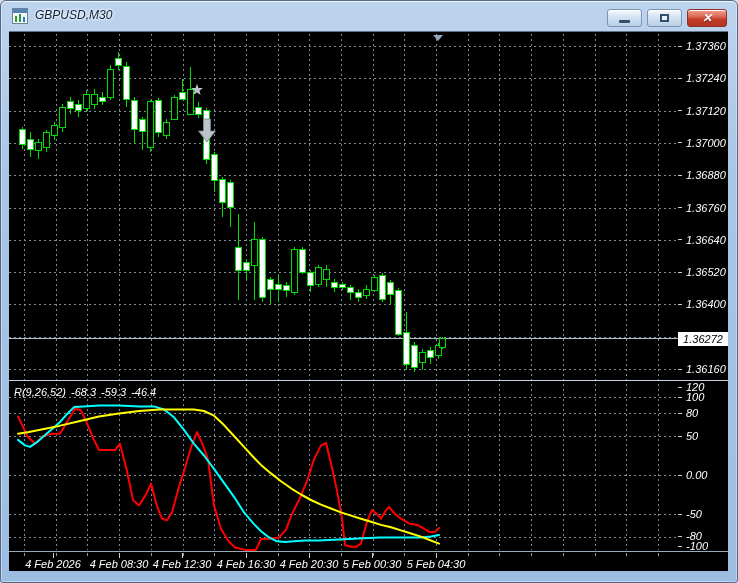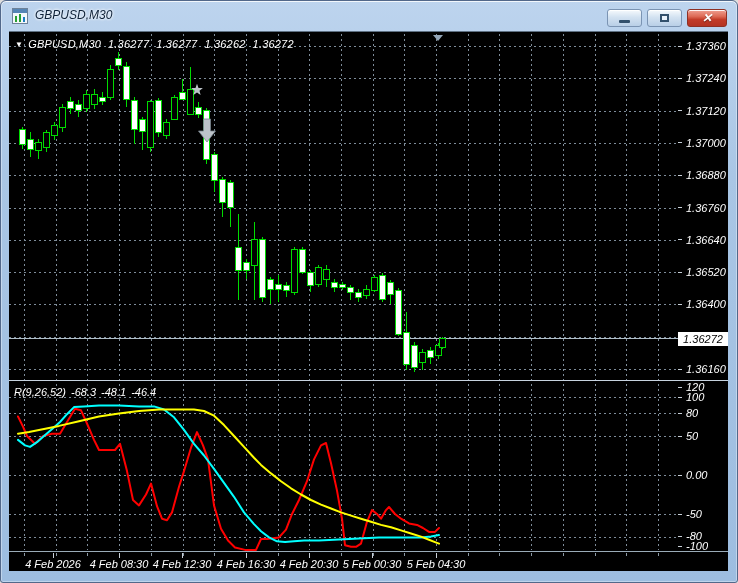--- a/index.html
+++ b/index.html
@@ -340,23 +340,20 @@
           <text x="237" y="536" fill="#ffffff" text-anchor="middle">4 Feb 16:30</text>
           <line x1="300.5" y1="521" x2="300.5" y2="526" stroke="#c8d0d8" shape-rendering="crispEdges"></line>
           <text x="300" y="536" fill="#ffffff" text-anchor="middle">4 Feb 20:30</text>
           <line x1="363.5" y1="521" x2="363.5" y2="526" stroke="#c8d0d8" shape-rendering="crispEdges"></line>
           <text x="363" y="536" fill="#ffffff" text-anchor="middle">5 Feb 00:30</text>
           <line x1="427.5" y1="521" x2="427.5" y2="526" stroke="#c8d0d8" shape-rendering="crispEdges"></line>
           <text x="427" y="536" fill="#ffffff" text-anchor="middle">5 Feb 04:30</text>
         </g>
       </svg>
 
-    <div class="ohlc">
-      <span class="arrow">▼</span><span>GBPUSD,M30</span><span class="v">1.36277</span><span class="v">1.36277</span><span class="v">1.36262</span><span class="v">1.36272</span>
-    </div>
 
     <div class="ind-label">
-      <span>R(9,26,52)</span><span class="v">-68.3</span><span class="v">-48.1</span><span class="v">-46.4</span>
+      <span>R(9,26,52)</span><span class="v">-68.3</span><span class="v">-59.3</span><span class="v">-46.4</span>
     </div>
 
     <div class="price-tag" style="top: 300px;">1.36272</div>
   </div>
 </div>
 
 </body></html>

